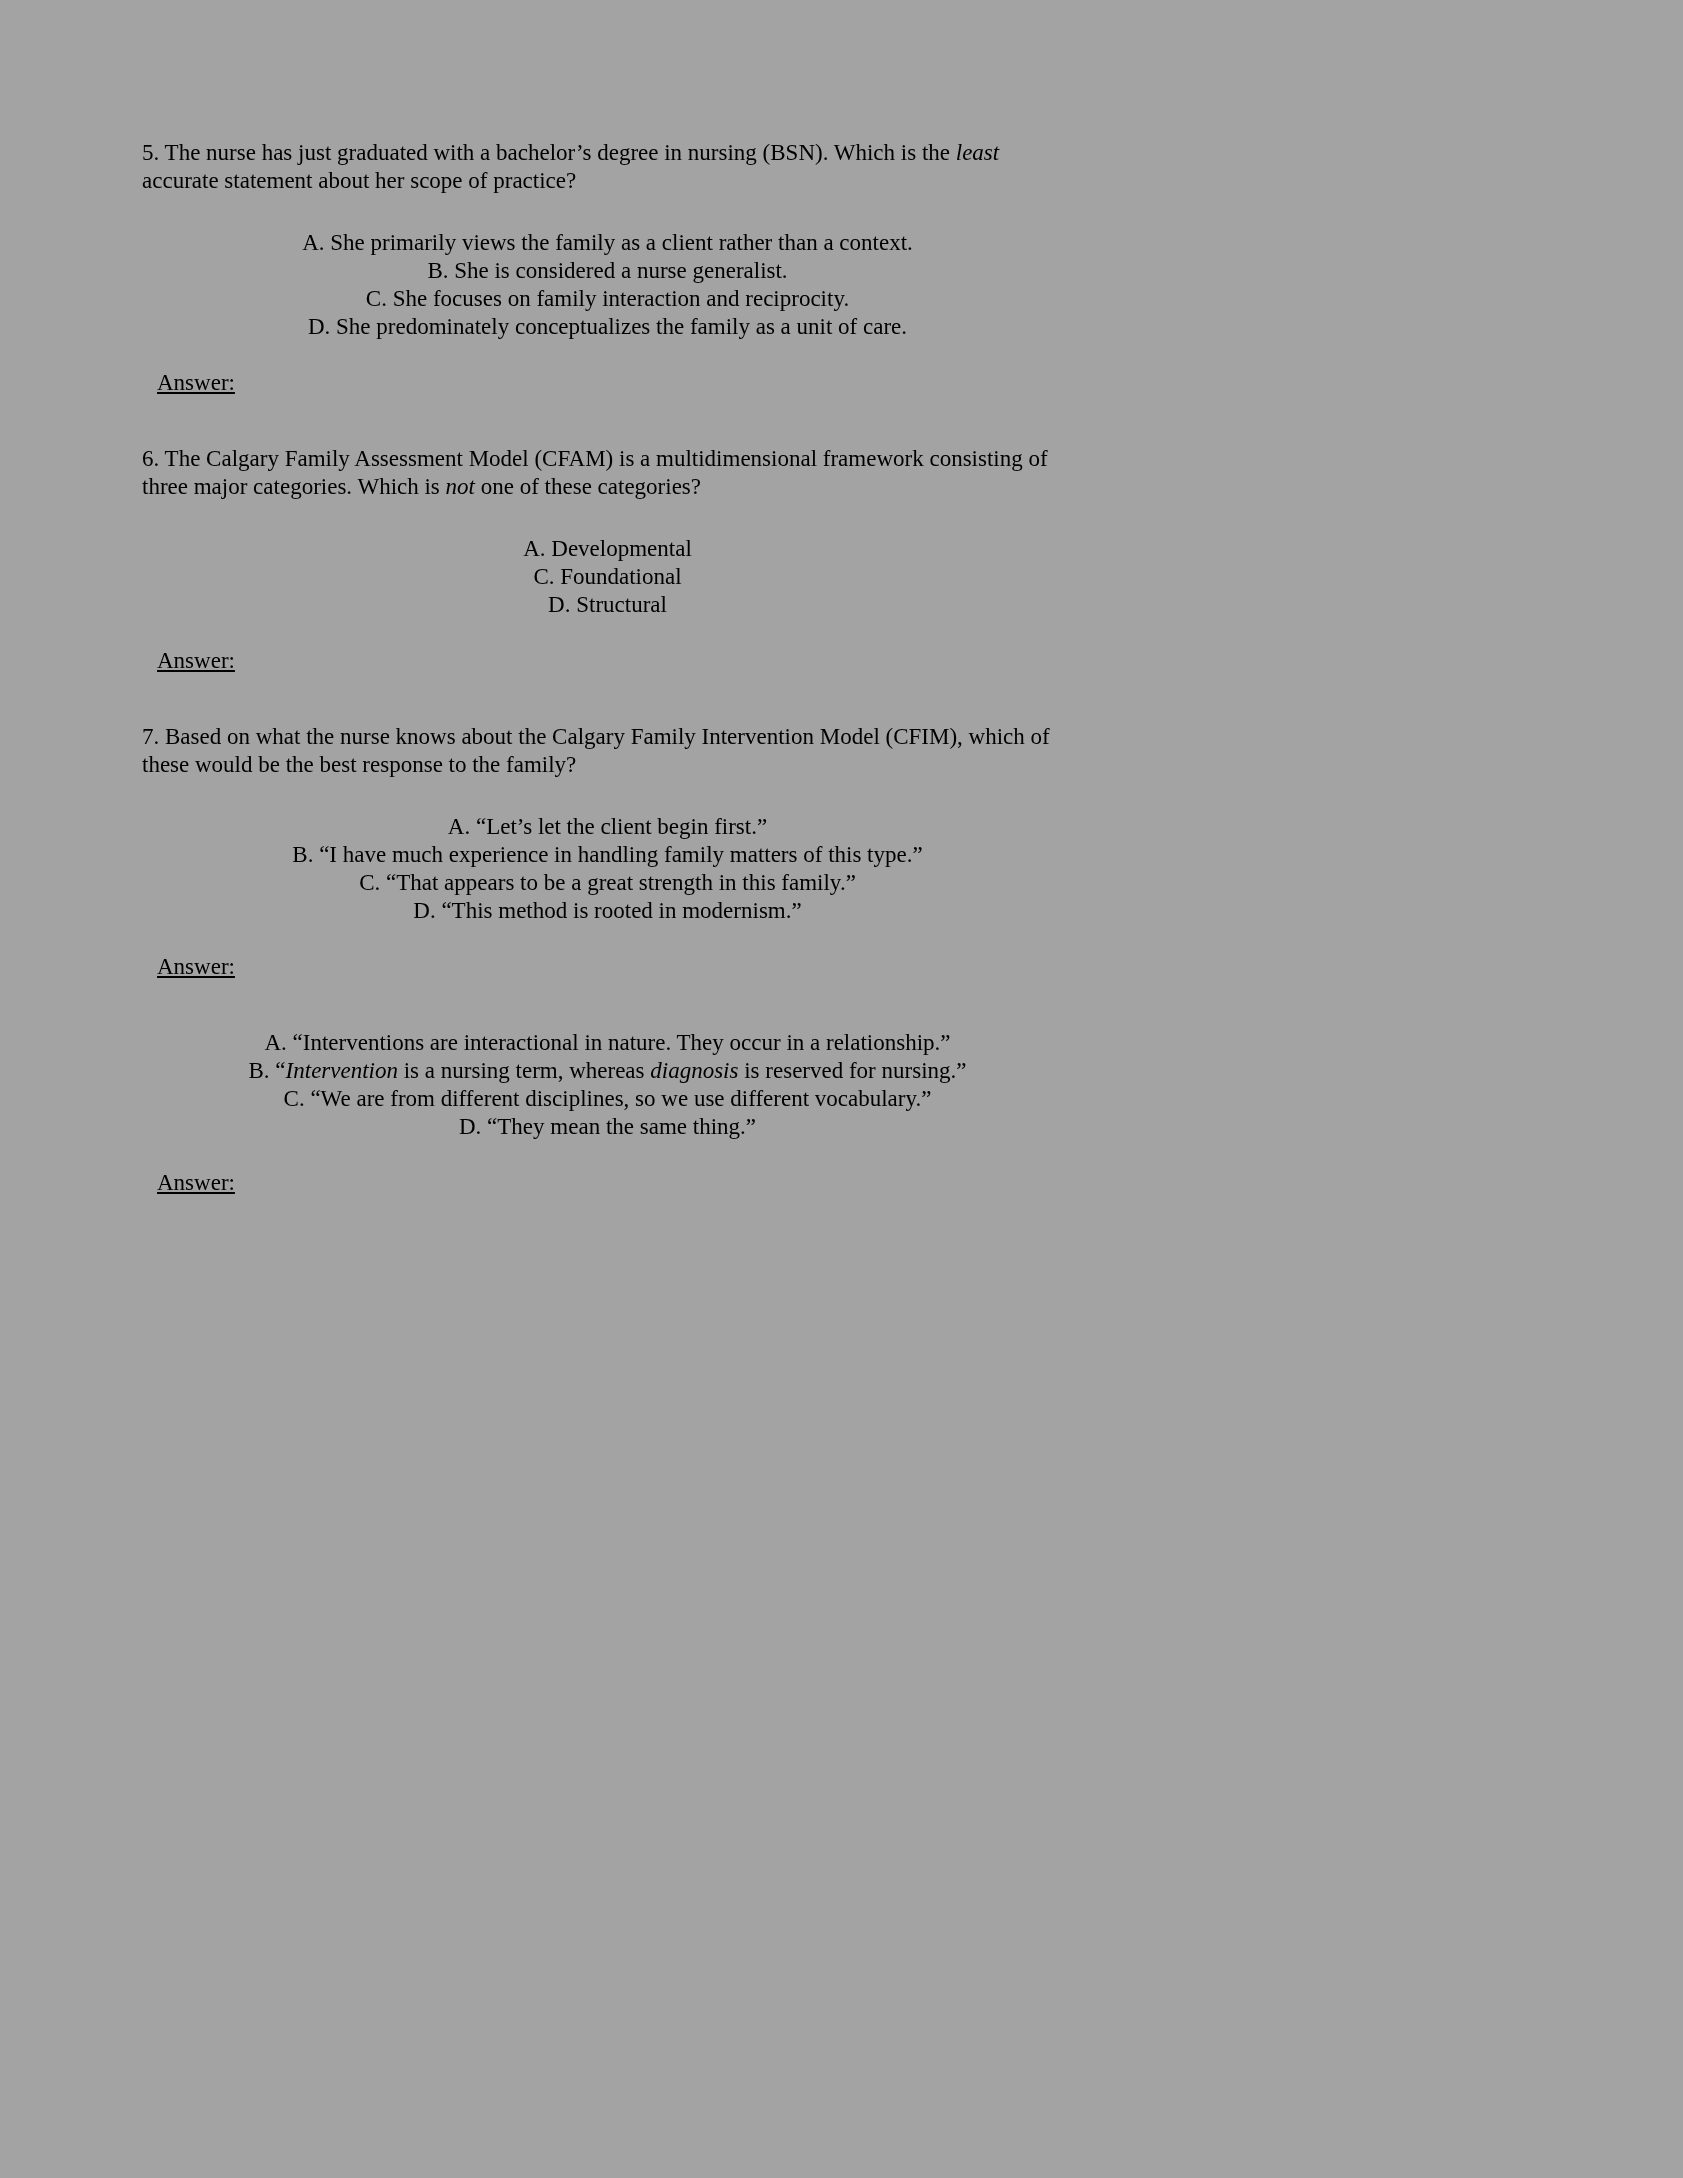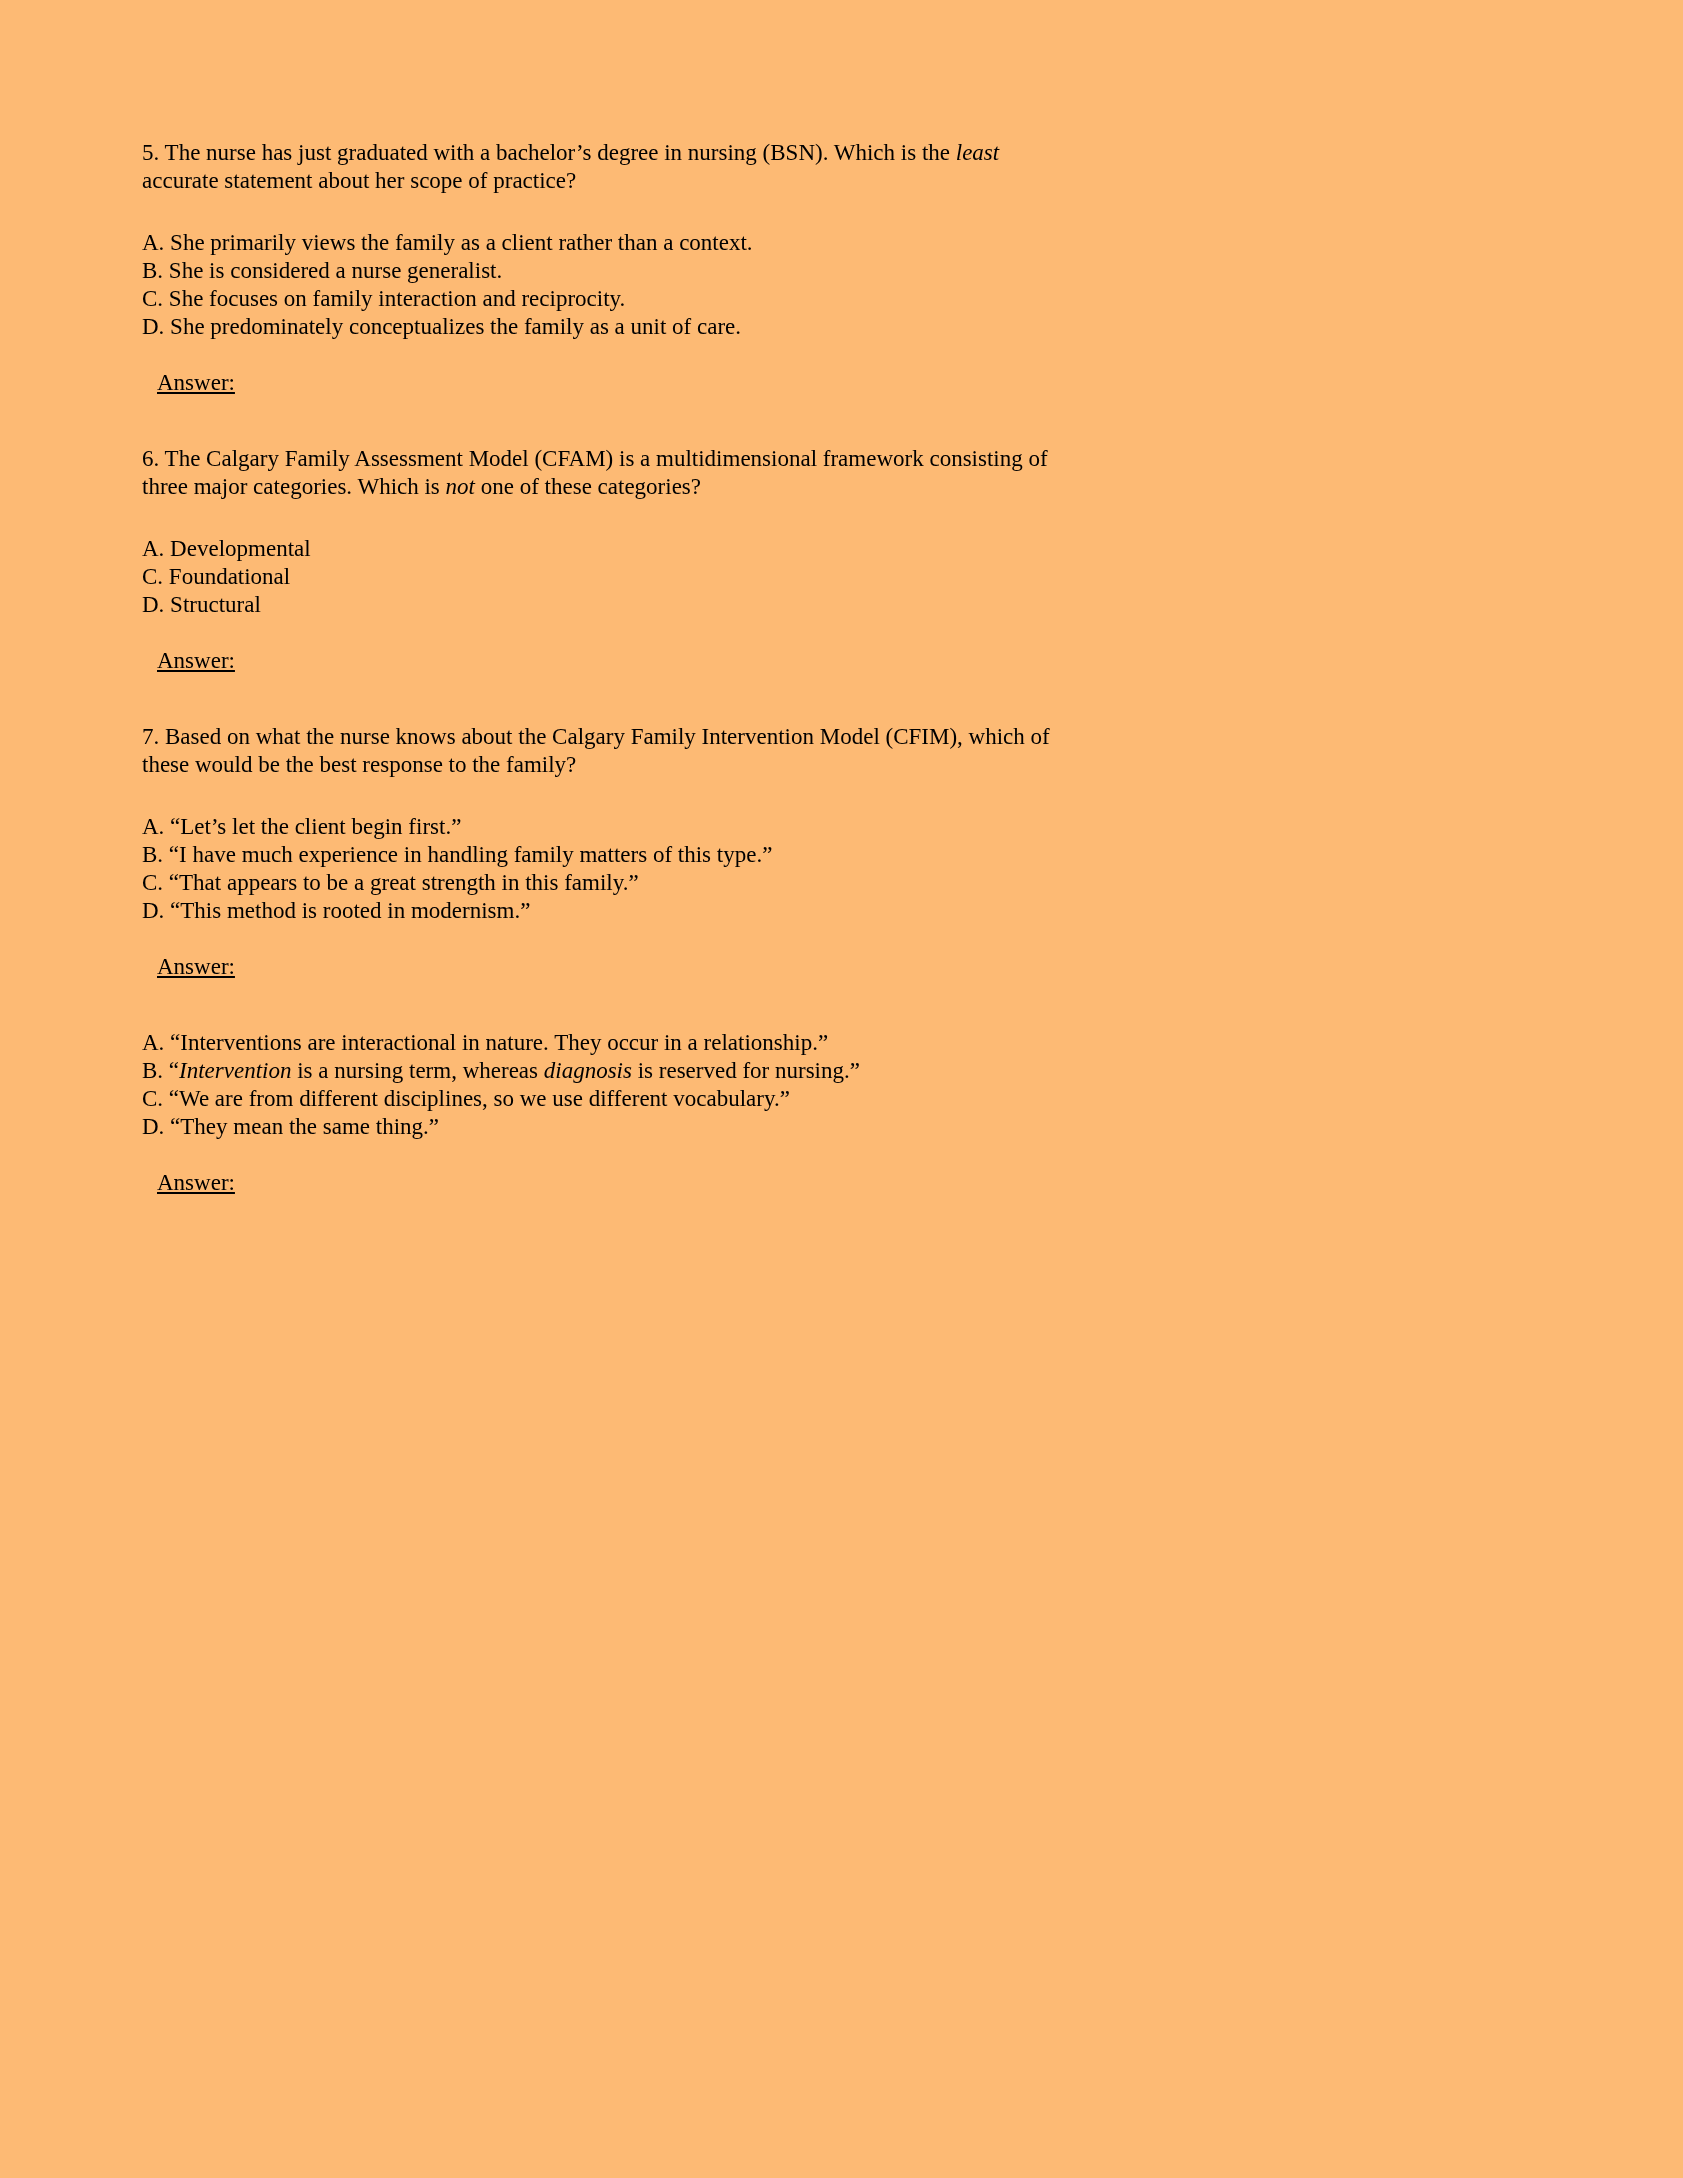--- a/index.html
+++ b/index.html
@@ -8,34 +8,34 @@
     width: 1683px;
     height: 2178px;
     position: relative;
     font-family: "Liberation Serif", serif;
     color: #000000;
     overflow: hidden;
   }
   .doc-page {
     position: absolute;
     inset: 0;
-    background: #fdba74;
+    background: #a3a3a3;
   }
   .content {
     position: absolute;
     left: 142px;
     top: 139px;
     width: 931px;
     font-size: 23px;
     line-height: 28px;
   }
   .question-block { margin-bottom: 48px; }
   .stem { margin-bottom: 34px; }
   .options { margin-bottom: 28px; }
-  .option { margin: 0; }
+  .option { margin: 0; text-align: center; }
   .answer { margin: 15px; text-decoration: underline; }
   em { font-style: italic; }
 </style>
 </head>
 <body>
 
 <div class="doc-page">
   <div class="content">
 
     <section class="question-block">

